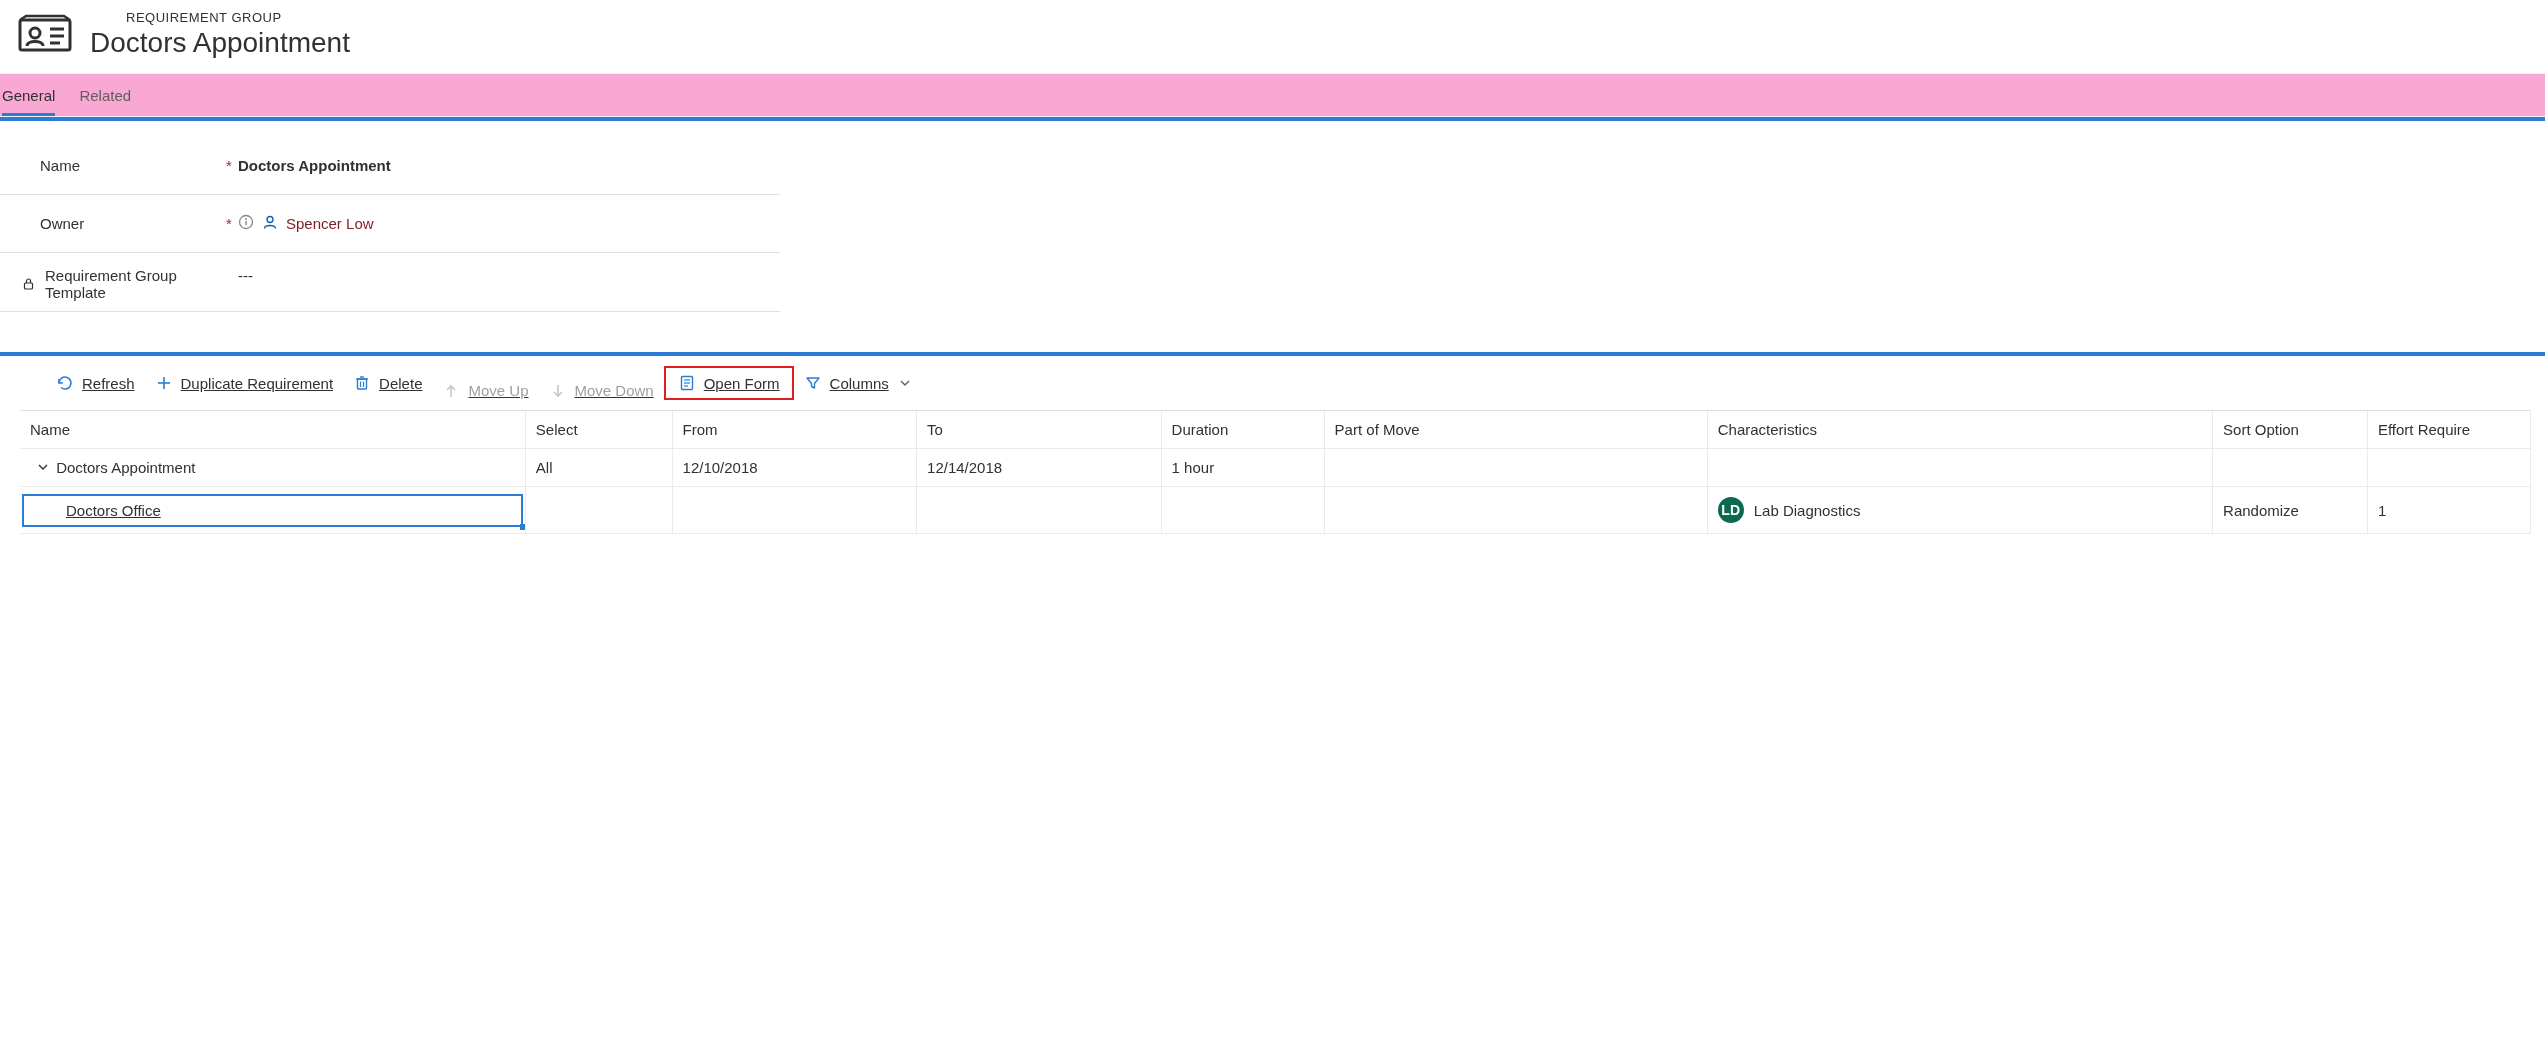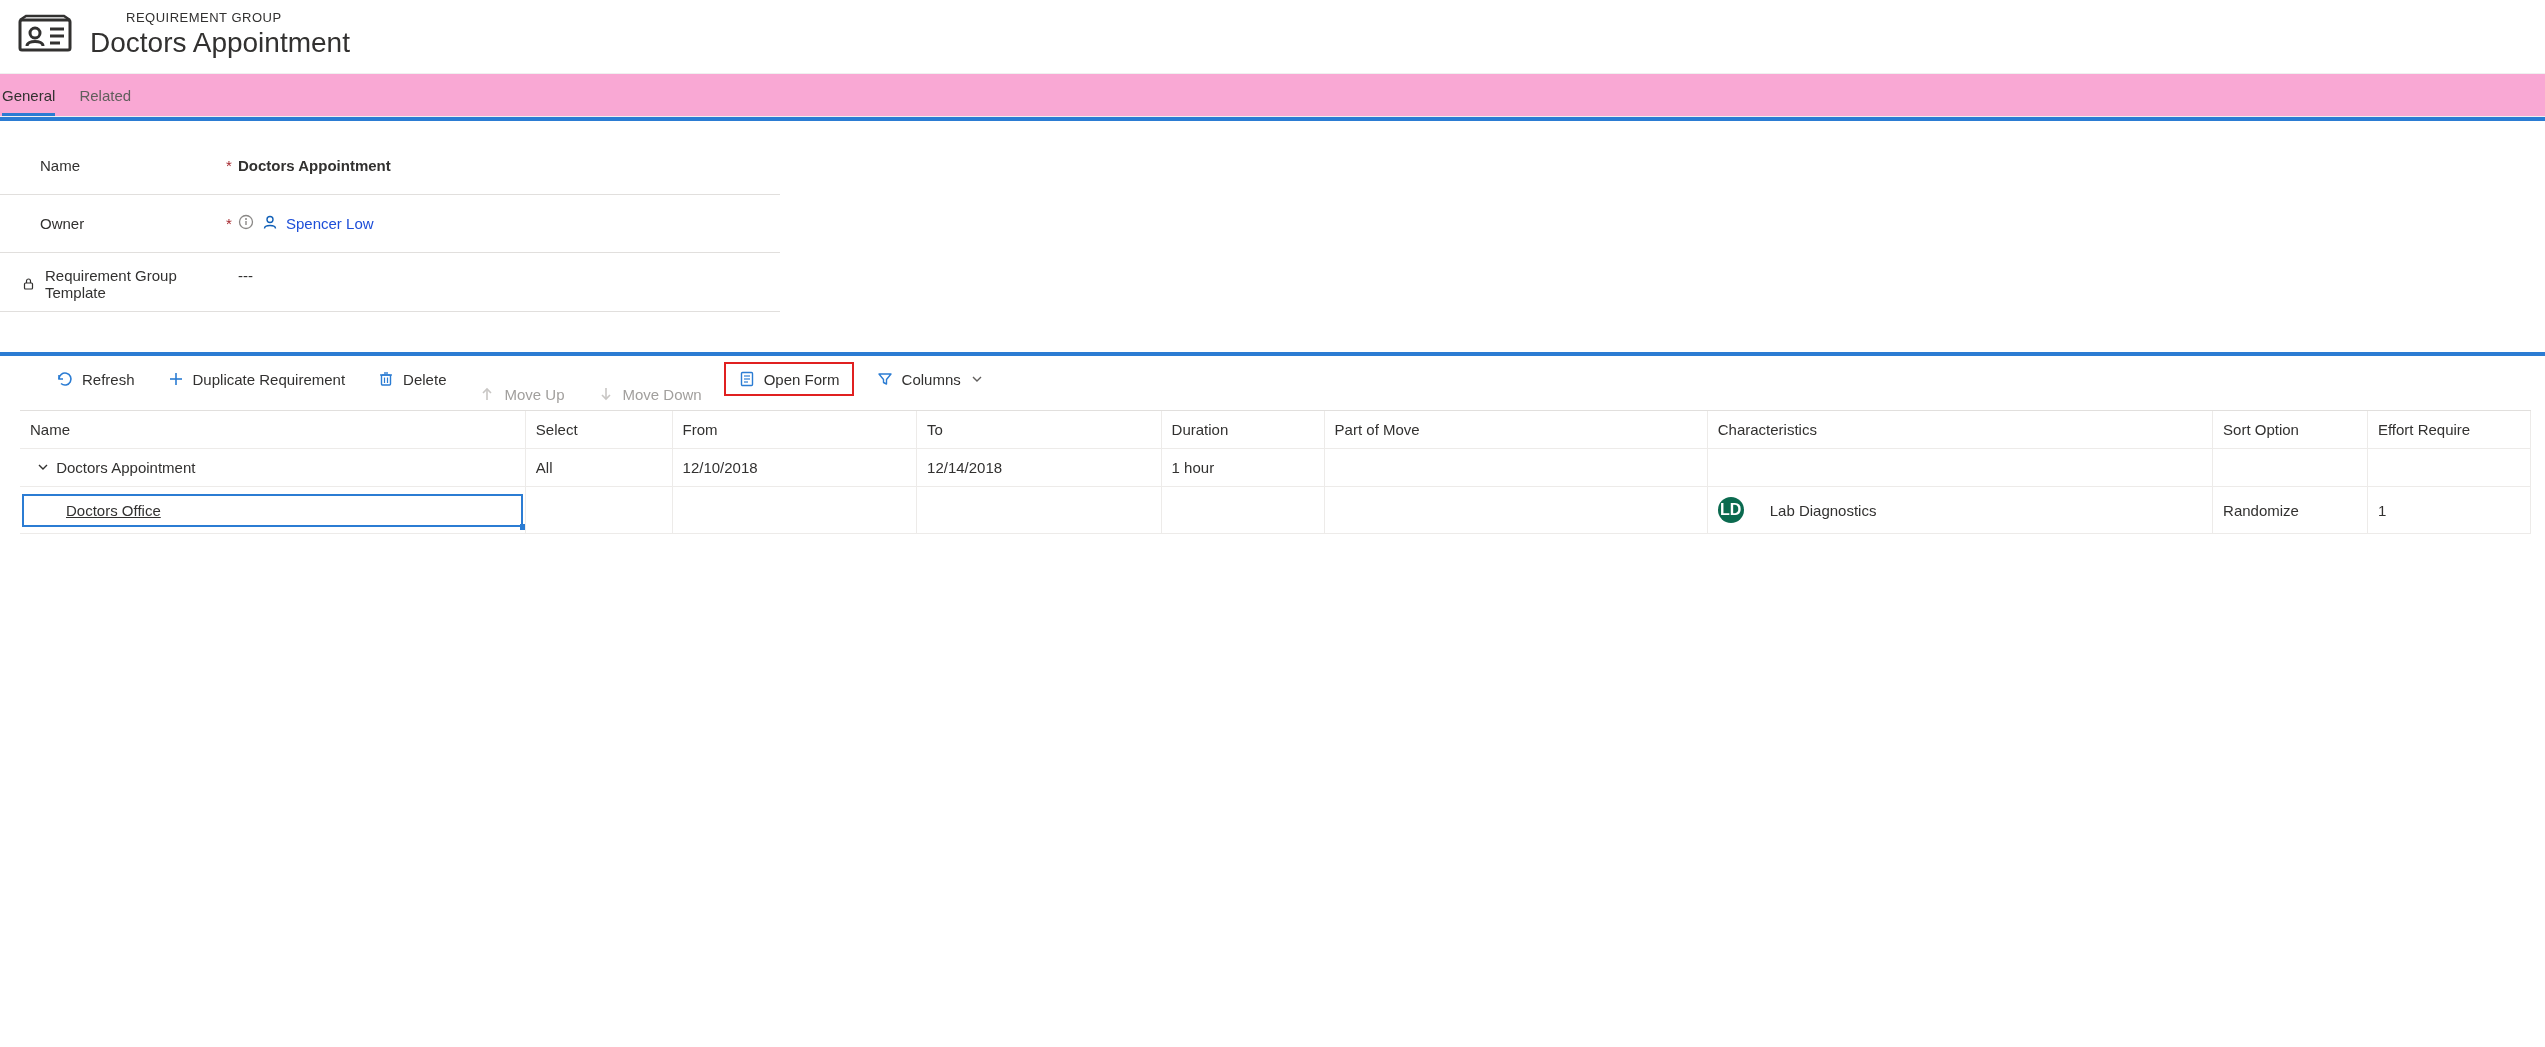--- a/index.html
+++ b/index.html
@@ -98,35 +98,36 @@
     flex-shrink: 0;
   }
   .field-value {
     font-size: 15px;
     color: #323130;
     display: flex;
     align-items: center;
     gap: 8px;
   }
   .field-value.bold { font-weight: 600; }
-  .field-value.link { color: #1d4ed8; }
+  .field-value.link { color: #7f1d1d; }
   .field-value .info-icon { color: #8a8886; }
 
   
   .subgrid-section {
     border-top: 4px solid #2b7cd3;
     margin-top: 10px;
     background: #fff;
   }
   .sg-toolbar {
     display: flex;
-    align-items: flex-start;
+    align-items: center;
     padding: 10px 14px 10px 50px;
-    gap: 20px;
+    gap: 8px;
     height: 54px;
+    text-decoration: underline;
   }
   .tb-btn {
     display: flex;
     align-items: center;
     gap: 8px;
     font-size: 15px;
     color: #323130;
     cursor: pointer;
     padding: 4px 6px;
   }
@@ -197,26 +198,26 @@
     right: -3px; bottom: -3px;
     width: 6px; height: 6px;
     background: #2b7cd3;
   }
 
   .badge {
     width: 26px; height: 26px;
     border-radius: 50%;
     background: #0b6a4f;
     color: #fff;
-    font-size: 16px;
+    font-size: 14px;
     font-weight: 600;
     display: inline-flex;
     align-items: center;
     justify-content: center;
-    margin-right: 26px;
+    margin-right: 10px;
     flex-shrink: 0;
   }
   .chars-cell { display: flex; align-items: center; }
 </style>
 </head>
 <body>
 
 <div class="page">
 
   <div class="header">

